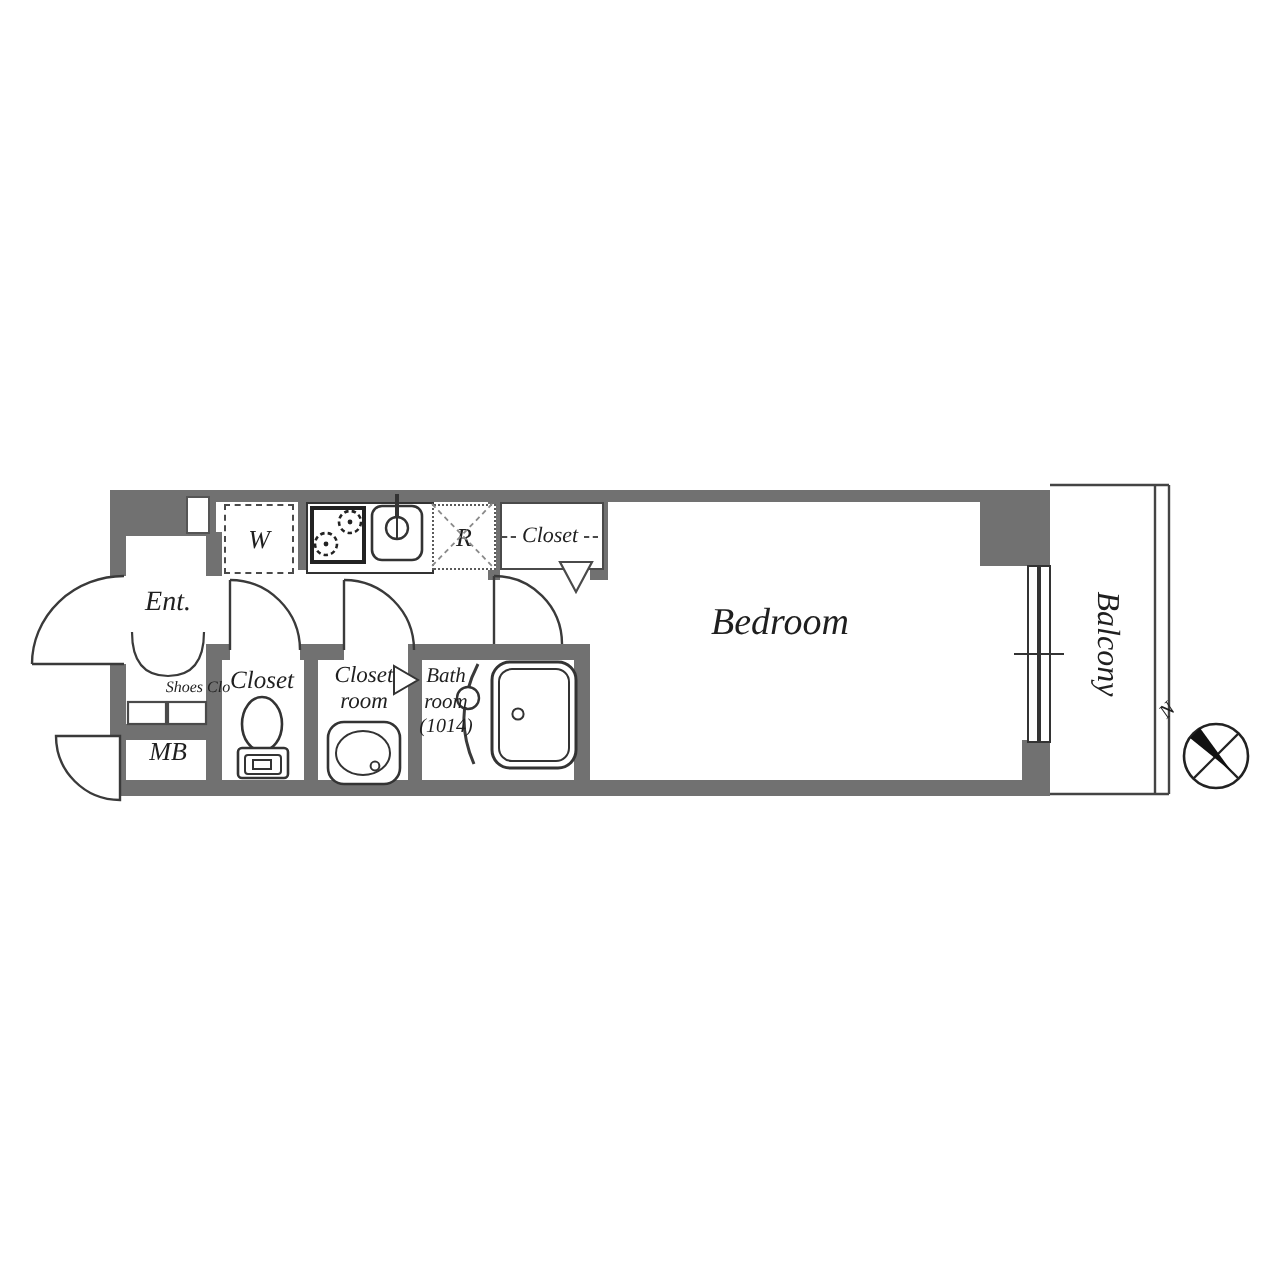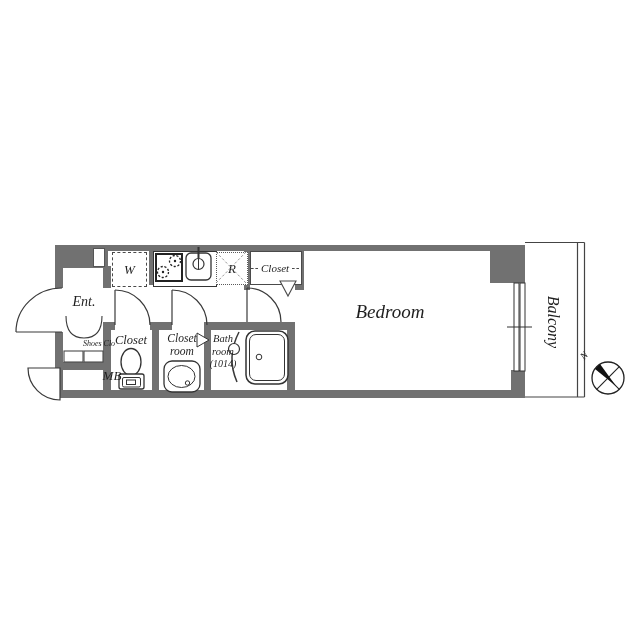--- a/index.html
+++ b/index.html
@@ -164,21 +164,21 @@
     <g>
       <circle cx="608" cy="378" r="16" fill="#fff" stroke="#222" stroke-width="1.3"></circle>
       <line x1="596.7" y1="366.7" x2="619.3" y2="389.3" stroke="#222" stroke-width="1.1"></line>
       <line x1="619.3" y1="366.7" x2="596.7" y2="389.3" stroke="#222" stroke-width="1.1"></line>
       <polygon points="616,386 595,369 600,364" fill="#111"></polygon>
     </g>
   </svg>
 
   <div class="label" style="left:63px;top:294px;width:42px;font-size:14px;">Ent.</div>
   <div class="label" style="left:61px;top:340px;width:46px;font-size:8px;margin-left:15px;">Shoes Clo</div>
-  <div class="label" style="left:64px;top:369px;width:40px;font-size:13px;padding-left:28px;">MB</div>
+  <div class="label" style="left:64px;top:369px;width:40px;font-size:13px;">MB</div>
   <div class="label" style="left:106px;top:334px;width:50px;font-size:12.5px;">Closet</div>
   <div class="label" style="left:157px;top:332px;width:50px;font-size:11.5px;">
     <div>Closet</div>
     <div>room</div>
   </div>
   <div class="label" style="left:204px;top:333px;width:38px;font-size:10.5px;line-height:1.2;">
     <div>Bath</div>
     <div>room</div>
     <div style="font-size:10px;font-family:Liberation Serif, serif;">(1014)</div>
   </div>

